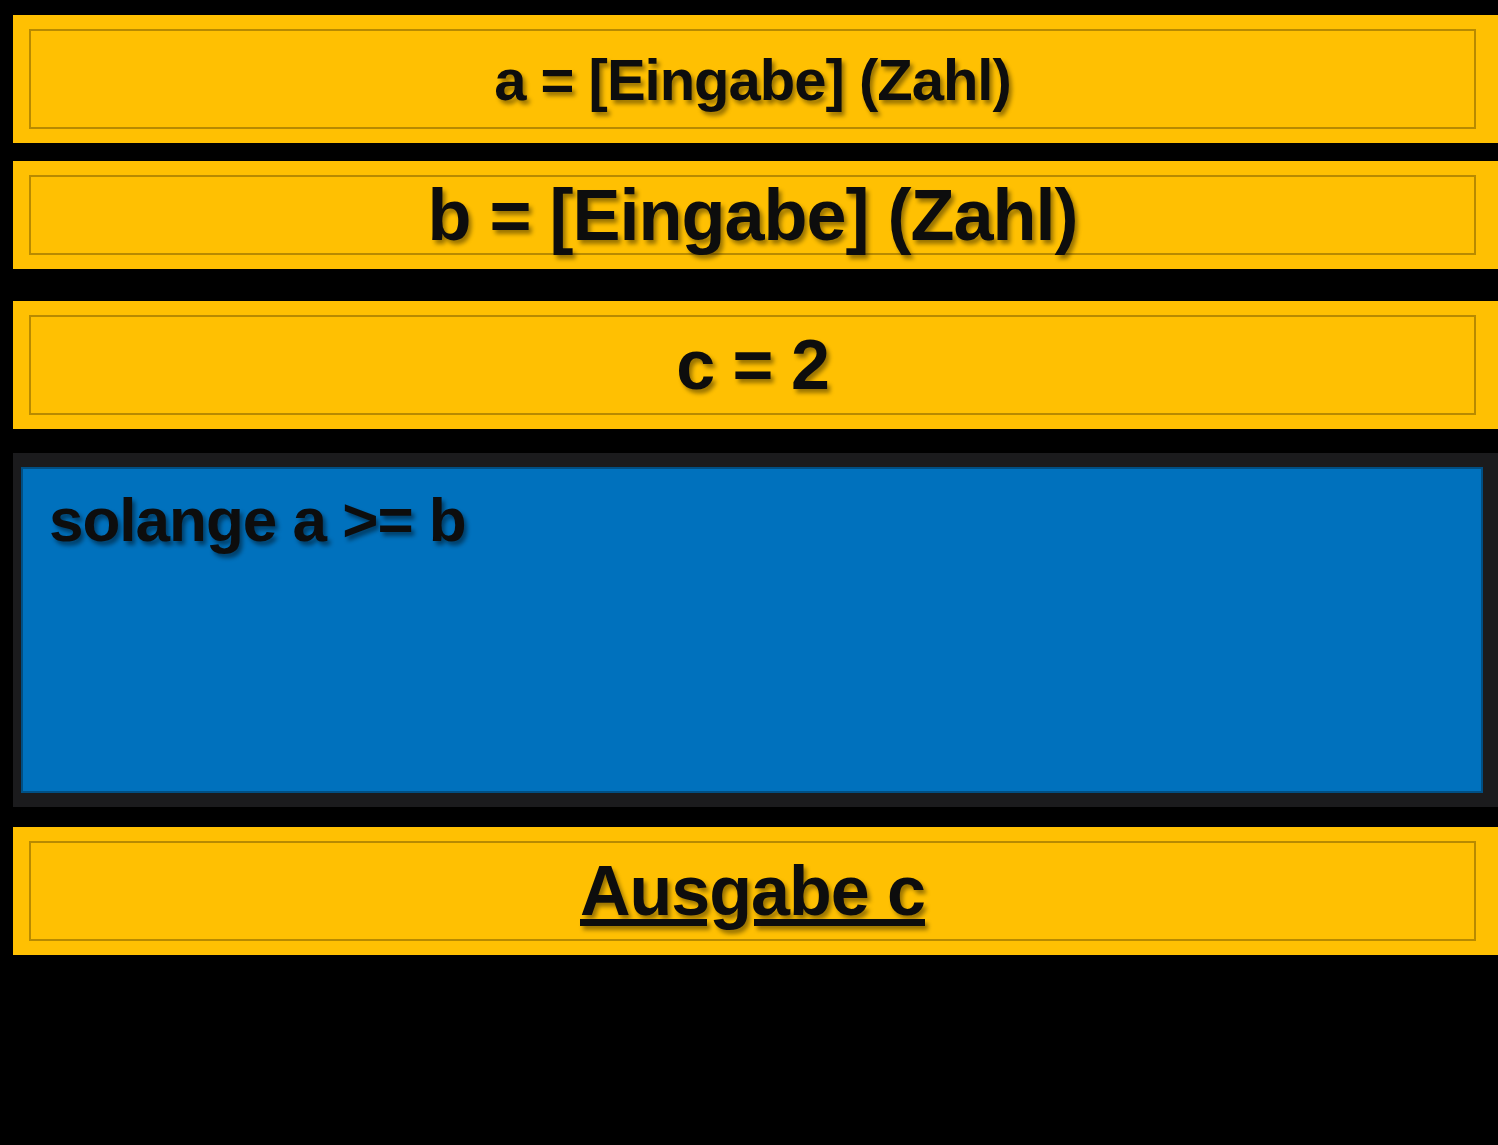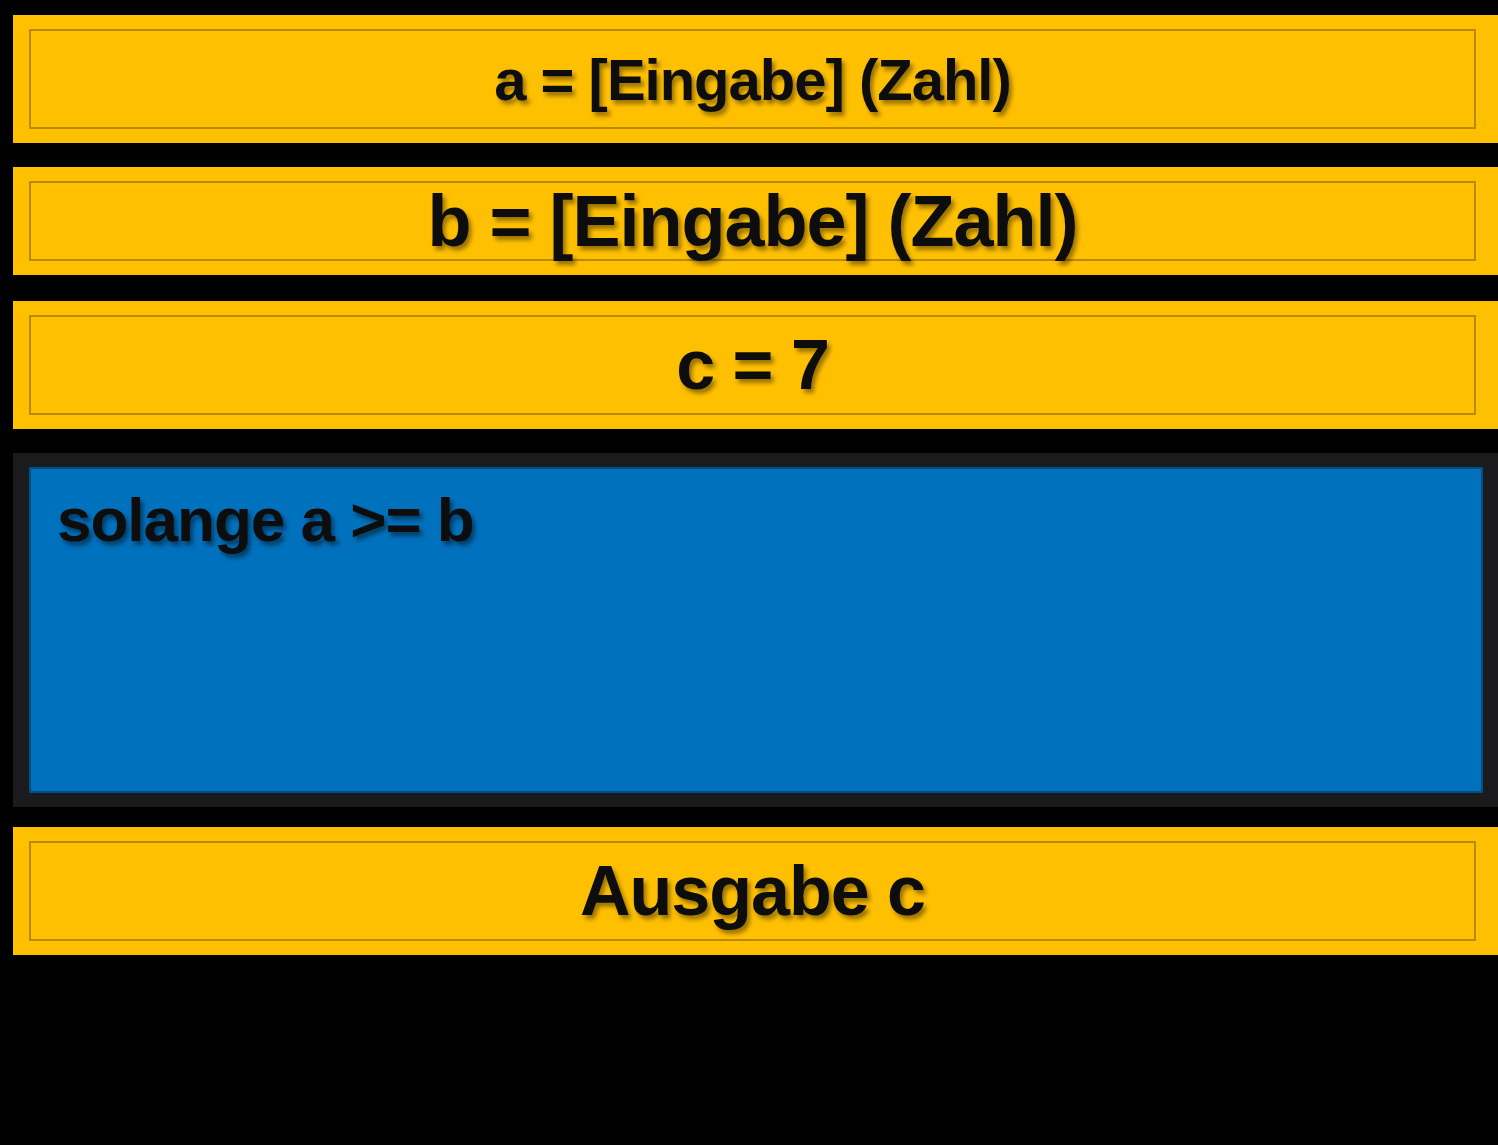--- a/index.html
+++ b/index.html
@@ -31,36 +31,36 @@
     box-sizing:border-box;
     border:2px solid rgba(0,0,0,0.28);
     display:flex;align-items:center;justify-content:center;
     font-weight:bold;
     letter-spacing:-1px;
     text-shadow:3px 4px 4px rgba(0,0,0,0.40);
     white-space:nowrap;
   }
   .yellow{background:var(--statement);}
   .b1{top:15px;height:128px;}
-  .b2{top:167px;height:108px;}
+  .b2{top:161px;height:108px;}
   .b3{top:301px;height:128px;}
-  .b5{top:827px;height:128px;}
+  .b5{top:827px;height:128px;text-decoration:underline;}
   .b6{top:975px;height:128px;}
   .b1 .fill{font-size:58px;}
   .b2 .fill{font-size:72px;}
   .b3 .fill{font-size:70px;}
   .b5 .fill,.b6 .fill{font-size:70px;}
 
   
   .loop-block{
     position:absolute;
     left:13px;top:453px;width:1485px;height:354px;
     background:var(--frame);
     box-sizing:border-box;
-    padding:14px 15px 14px 16px;
+    padding:14px 15px 14px 8px;
   }
   .loop-fill{
     position:relative;
     width:100%;height:100%;
     box-sizing:border-box;
     background:var(--loop);
     border:2px solid rgba(0,0,0,0.30);
   }
   .loop-header{
     position:absolute;
@@ -105,21 +105,21 @@
   </div>
 
   <div class="block yellow b2">
     <div class="fill yellow">
       <span>b = [Eingabe] (Zahl)</span>
     </div>
   </div>
 
   <div class="block yellow b3">
     <div class="fill yellow">
-      <span>c = 7</span>
+      <span>c = 2</span>
     </div>
   </div>
 
   <div class="loop-block">
     <div class="loop-fill">
       <div class="loop-header">
         <span>solange a &gt;= b</span>
       </div>
     </div>
   </div>

